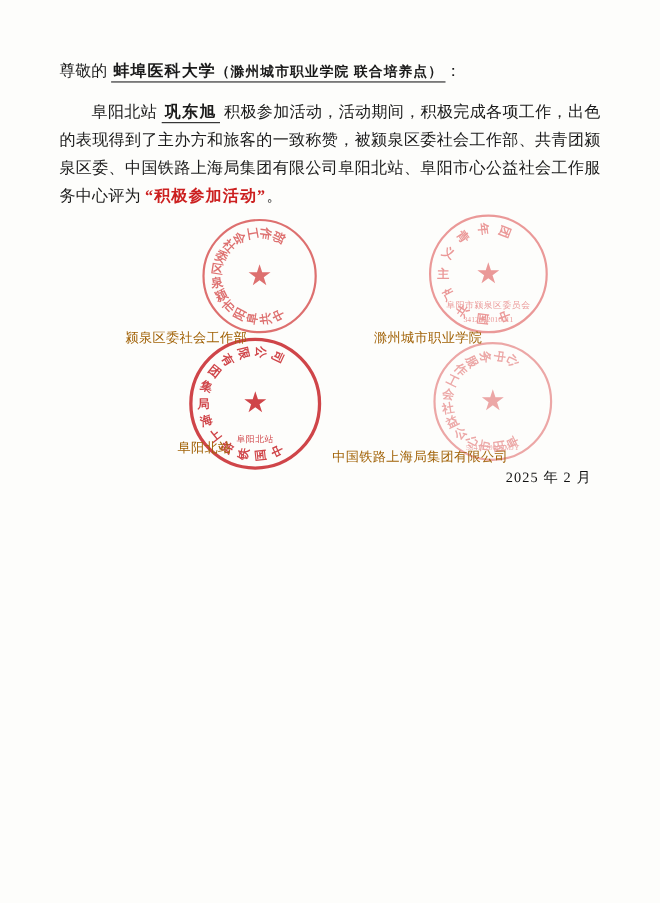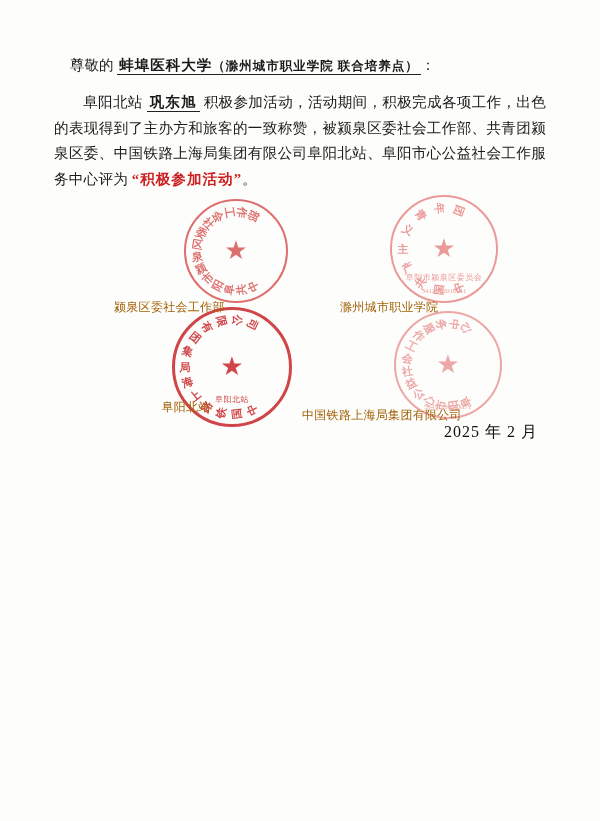--- a/index.html
+++ b/index.html
@@ -26,21 +26,21 @@
     text-align: center;
     font-size: 25px;
     font-weight: bold;
     letter-spacing: 4px;
     margin: 8px 0 22px 0;
     color: #000;
   }
   .salutation {
     font-size: 14.5px;
     line-height: 1.9;
-    margin: 0 0 10px 16px;
+    margin: 0 0 10px 0;
     white-space: nowrap;
   }
   .salutation .fill {
     font-weight: bold;
     border-bottom: 1px solid #222;
     padding: 0 2px 1px 2px;
     letter-spacing: 1px;
   }
   .salutation .fill .small {
     font-size: 12.5px;
@@ -80,21 +80,21 @@
     letter-spacing: 0.3px;
   }
   .sig-label.two-line {
     text-align: center;
     line-height: 1.45;
   }
   .date-line {
     position: absolute;
     right: 8px;
     bottom: 6px;
-    font-size: 16px;
+    font-size: 13px;
     letter-spacing: 1px;
     color: #111;
     margin-top: 48px;
   }
 
   
   .stamp {
     position: absolute;
     border-radius: 50%;
     box-sizing: border-box;

